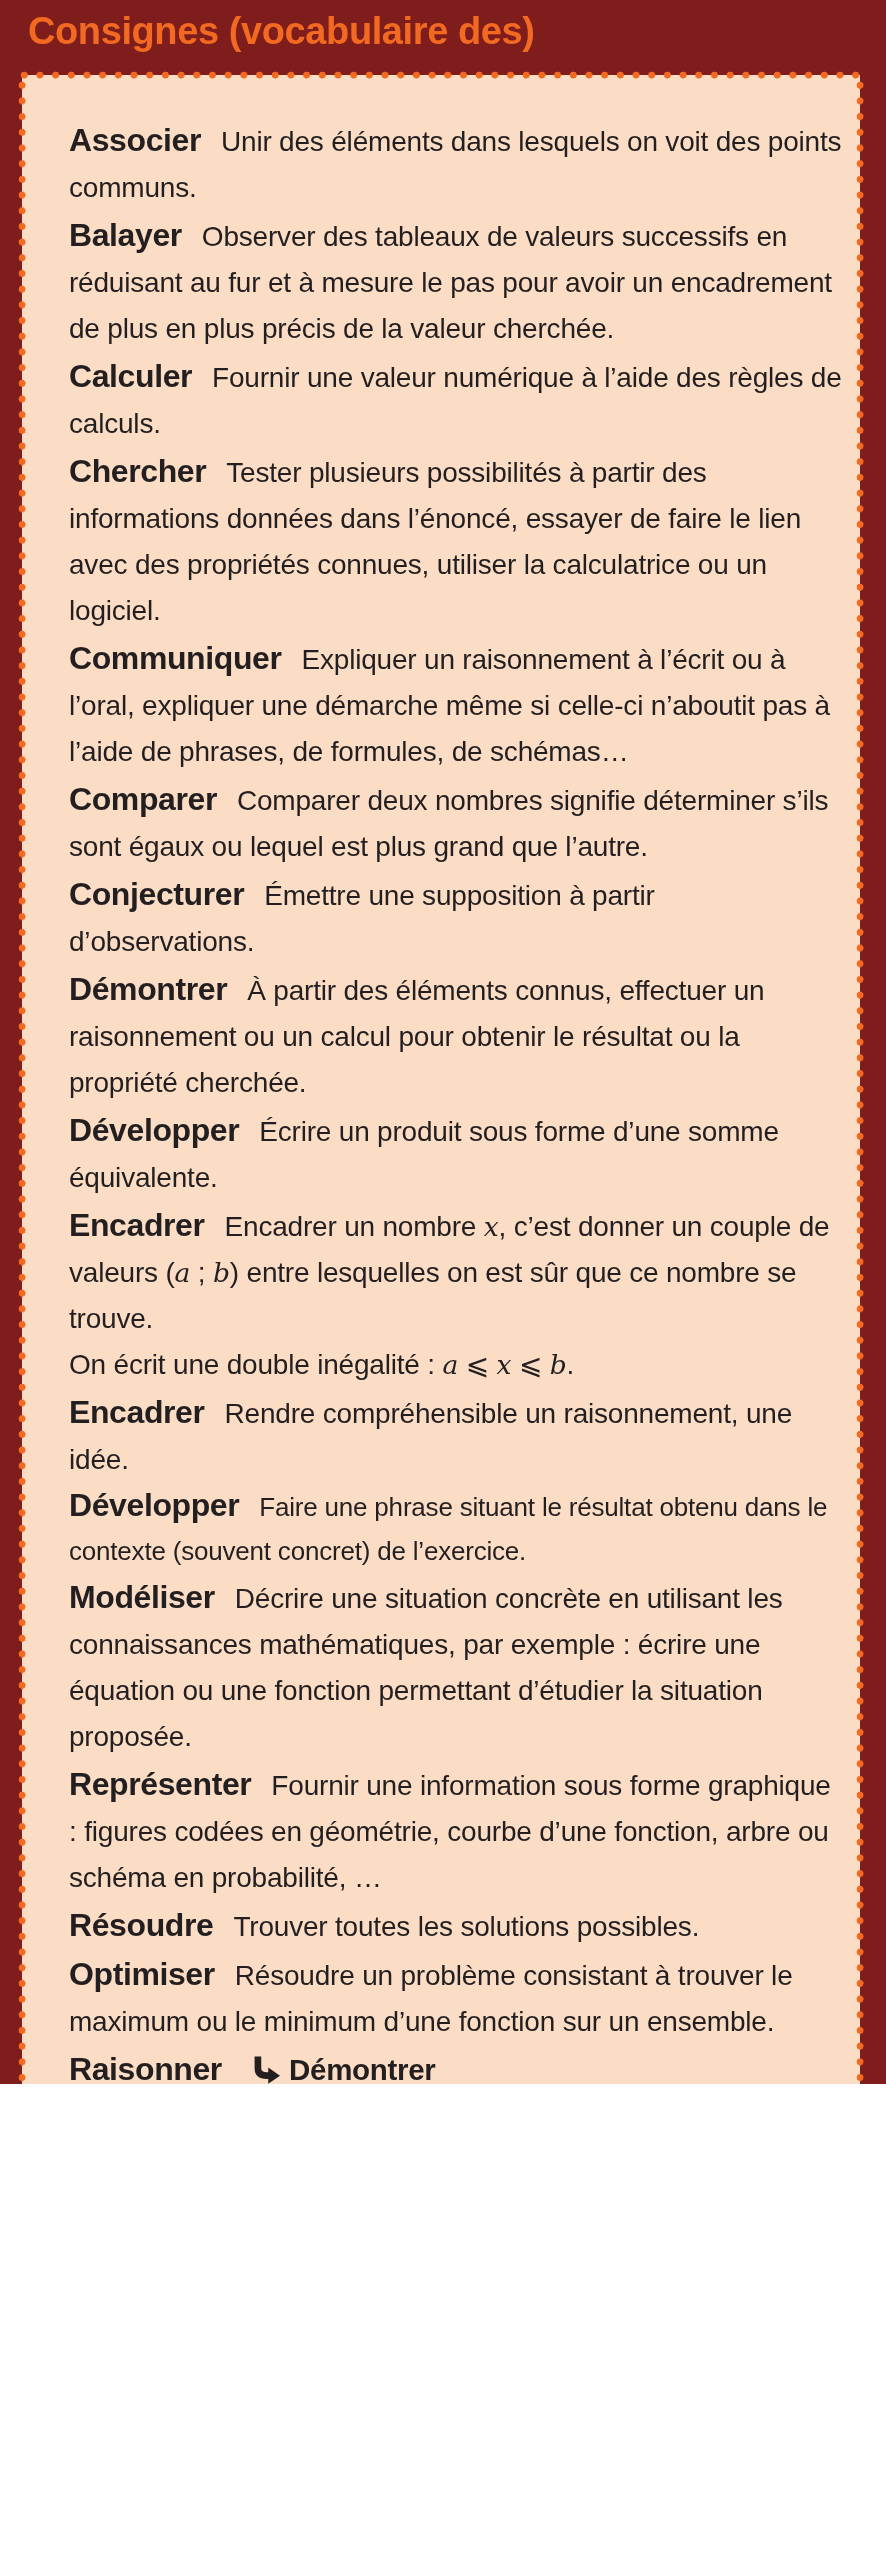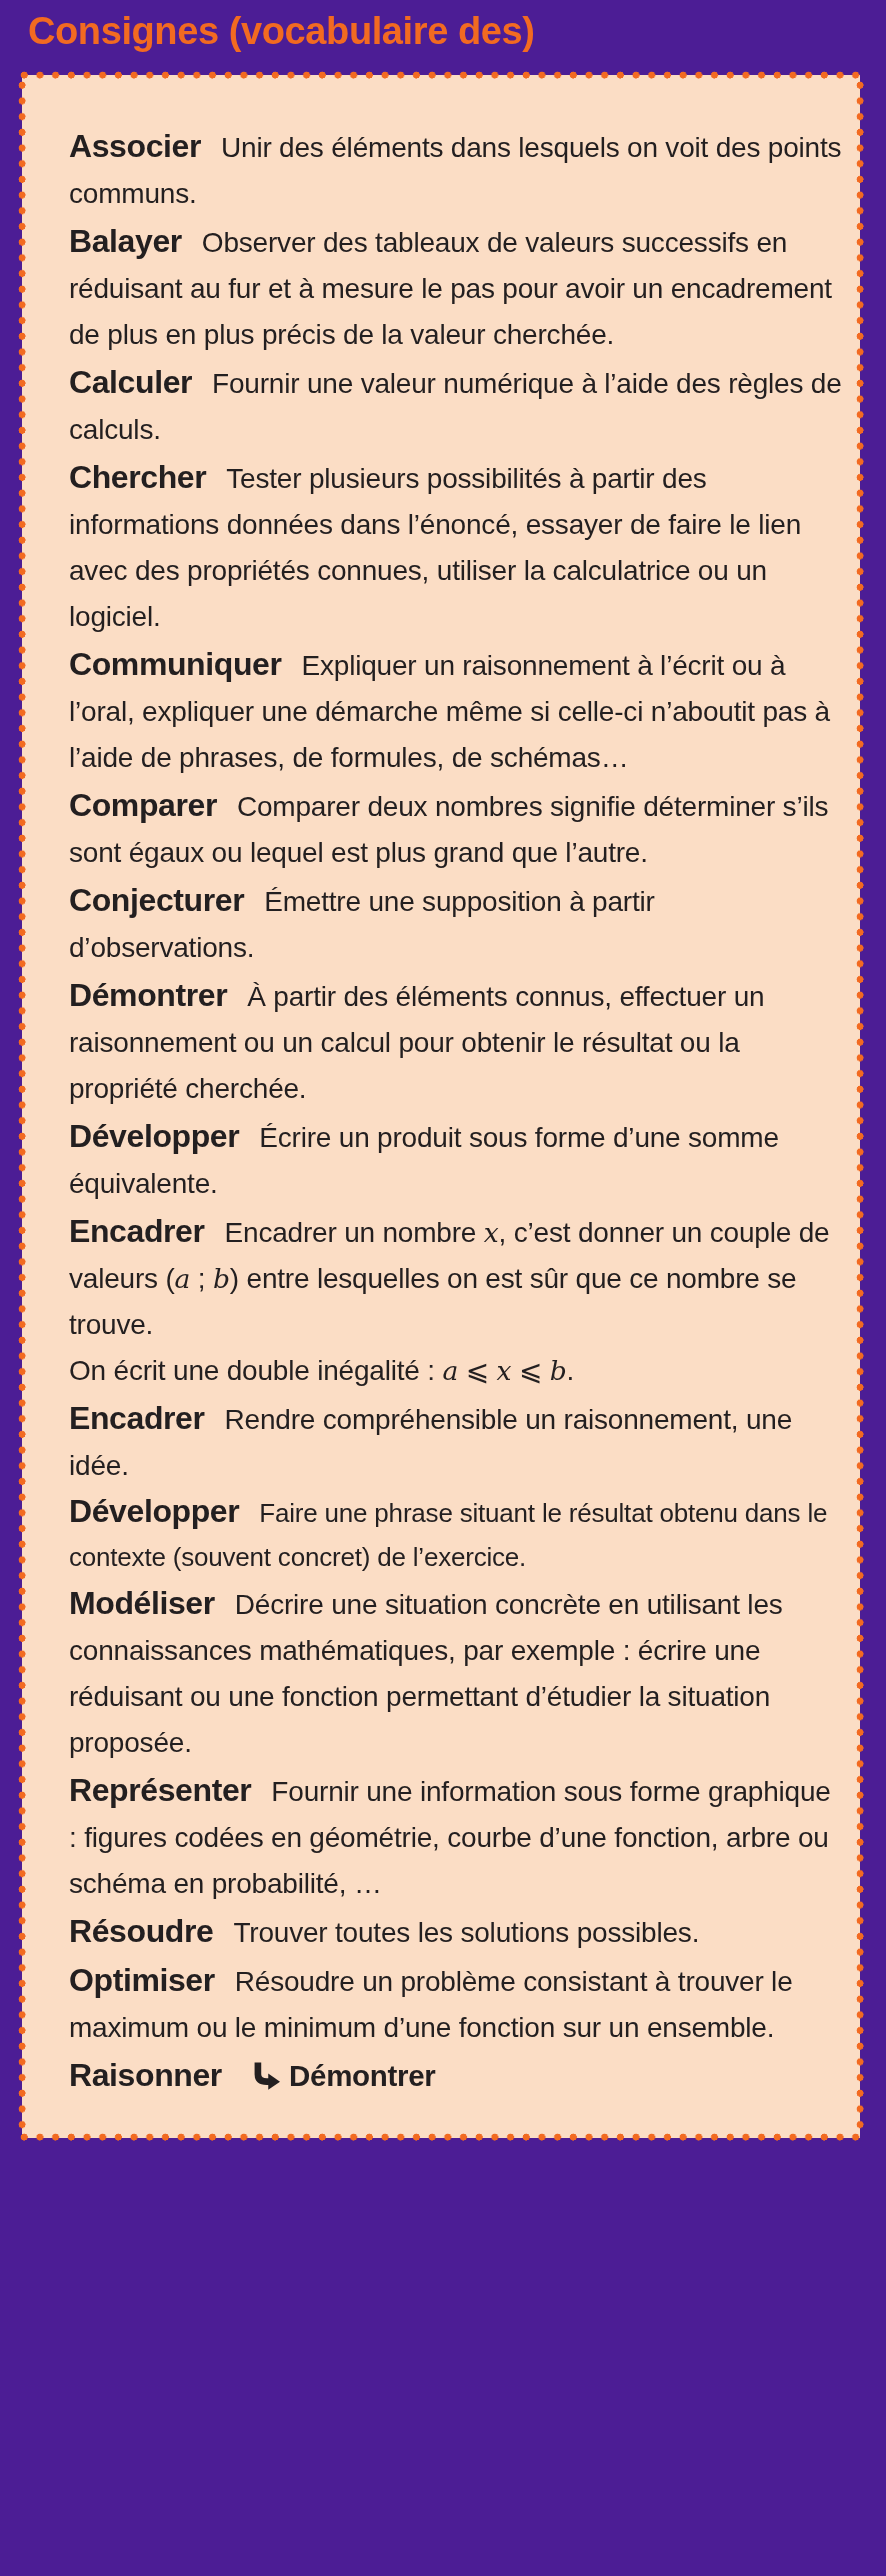--- a/index.html
+++ b/index.html
@@ -5,23 +5,23 @@
   html,body{margin:0;padding:0;background:#ffffff;}
   body{
     width:886px;
     font-family:"Liberation Sans","DejaVu Sans",sans-serif;
     color:#231f20;
     -webkit-font-smoothing:antialiased;
   }
   .page{
     position:relative;
     width:886px;
-    height:2576px;
+    height:2084px;
     overflow:hidden;
-    background:#4c1d95;
+    background:#7f1d1d;
   }
   .title{
     margin:0;
     padding:8.9px 0 0 28px;
     color:#f26a21;
     font-size:38px;
     line-height:44px;
     font-weight:700;
     letter-spacing:-0.4px;
   }
@@ -51,21 +51,21 @@
   }
   .dots-left{left:-3.7px;}
   .dots-right{right:-3.7px;}
 
   .entry{
     margin-top:1px;
     font-size:28px;
     line-height:46px;
     letter-spacing:-0.2px;
   }
-  .entry:first-child{margin-top:8px;}
+  .entry:first-child{margin-top:2px;}
   .term{
     font-size:32px;
     font-weight:700;
     letter-spacing:-0.4px;
     margin-right:20px;
   }
   .entry.small .para{font-size:26px;line-height:43px;}
   .entry.small{line-height:43px;}
   .para.block{display:block;}
   .para i{
@@ -103,21 +103,21 @@
         <div class="entry"><strong class="term">Calculer</strong><span class="para"><span>Fournir une valeur numérique à l’aide des règles de calculs.</span></span></div>
         <div class="entry"><strong class="term">Chercher</strong><span class="para"><span>Tester plusieurs possibilités à partir des informations données dans l’énoncé, essayer de faire le lien avec des propriétés connues, utiliser la calculatrice ou un logiciel.</span></span></div>
         <div class="entry"><strong class="term">Communiquer</strong><span class="para"><span>Expliquer un raisonnement à l’écrit ou à l’oral, expliquer une démarche même si celle-ci n’aboutit pas à l’aide de phrases, de formules, de schémas…</span></span></div>
         <div class="entry"><strong class="term">Comparer</strong><span class="para"><span>Comparer deux nombres signifie déterminer s’ils sont égaux ou lequel est plus grand que l’autre.</span></span></div>
         <div class="entry"><strong class="term">Conjecturer</strong><span class="para"><span>Émettre une supposition à partir d’observations.</span></span></div>
         <div class="entry"><strong class="term">Démontrer</strong><span class="para"><span>À partir des éléments connus, effectuer un raisonnement ou un calcul pour obtenir le résultat ou la propriété cherchée.</span></span></div>
         <div class="entry"><strong class="term">Développer</strong><span class="para"><span>Écrire un produit sous forme d’une somme équivalente.</span></span></div>
         <div class="entry"><strong class="term">Encadrer</strong><span class="para"><span>Encadrer un nombre </span><i>x</i><span>, c’est donner un couple de valeurs (</span><i>a</i><span> ; </span><i>b</i><span>) entre lesquelles on est sûr que ce nombre se trouve.</span></span><span class="para block"><span>On écrit une double inégalité : </span><i>a</i><span> ⩽ </span><i>x</i><span> ⩽ </span><i>b</i><span>.</span></span></div>
         <div class="entry"><strong class="term">Encadrer</strong><span class="para"><span>Rendre compréhensible un raisonnement, une idée.</span></span></div>
         <div class="entry small"><strong class="term">Développer</strong><span class="para"><span>Faire une phrase situant le résultat obtenu dans le contexte (souvent concret) de l’exercice.</span></span></div>
-        <div class="entry"><strong class="term">Modéliser</strong><span class="para"><span>Décrire une situation concrète en utilisant les connaissances mathématiques, par exemple : écrire une réduisant ou une fonction permettant d’étudier la situation proposée.</span></span></div>
+        <div class="entry"><strong class="term">Modéliser</strong><span class="para"><span>Décrire une situation concrète en utilisant les connaissances mathématiques, par exemple : écrire une équation ou une fonction permettant d’étudier la situation proposée.</span></span></div>
         <div class="entry"><strong class="term">Représenter</strong><span class="para"><span>Fournir une information sous forme graphique : figures codées en géométrie, courbe d’une fonction, arbre ou schéma en probabilité, …</span></span></div>
         <div class="entry"><strong class="term">Résoudre</strong><span class="para"><span>Trouver toutes les solutions possibles.</span></span></div>
         <div class="entry"><strong class="term">Optimiser</strong><span class="para"><span>Résoudre un problème consistant à trouver le maximum ou le minimum d’une fonction sur un ensemble.</span></span></div>
         <div class="entry"><strong class="term">Raisonner</strong><span class="arrow"><svg width="29.5" height="29.5" viewBox="0 0 40 40" xmlns="http://www.w3.org/2000/svg">
               <path d="M8 2 V18 Q8 28 20 28 H23" fill="none" stroke="#231f20" stroke-width="9"></path>
               <polygon points="22,17 38,28 22,39" fill="#231f20"></polygon>
             </svg></span><strong class="ref">Démontrer</strong></div>
       </div>
   </div>
 </div>

